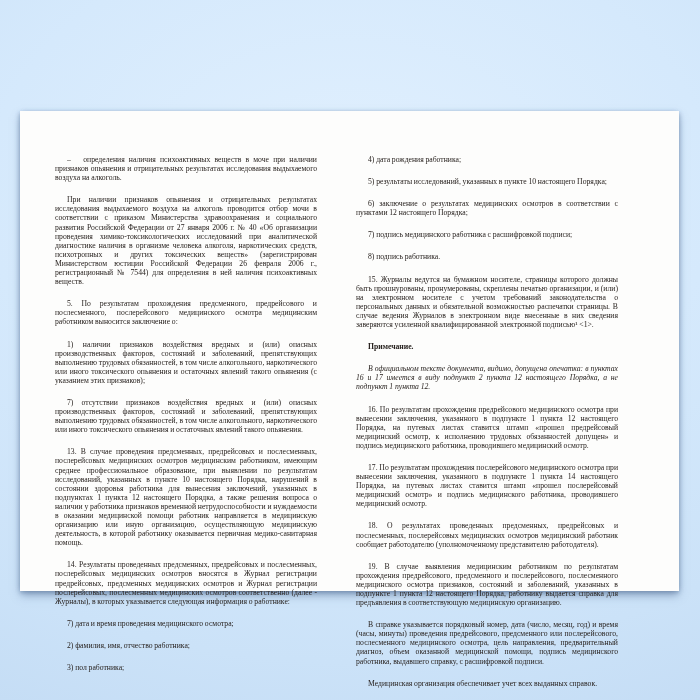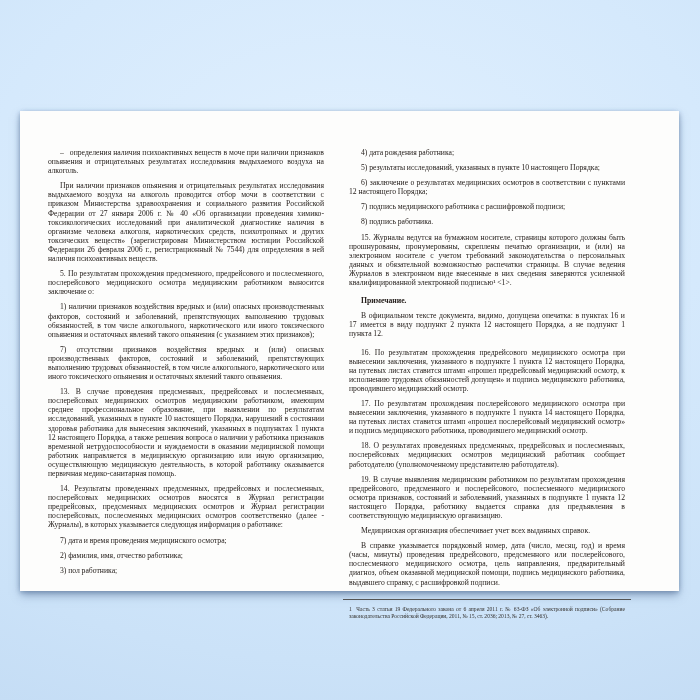--- a/index.html
+++ b/index.html
@@ -24,23 +24,23 @@
     display:flex;gap:13px;
     padding:31px 18px 0 22px;box-sizing:border-box;
   }
   .col{
     flex:0 0 288px;width:288px;
     font-size:7.7px;line-height:9.1px;
     text-align:justify;color:#27211e;
     hyphens:auto;-webkit-hyphens:auto;
     word-spacing:-0.2px;
   }
-  .col p{margin:6px;text-indent:12px;}
+  .col p{margin:13px;text-indent:12px;}
   .note-h{font-weight:bold;margin-top:9px !important;}
-  .note-b{}
+  .note-b{font-style:italic;}
   .gap-top{margin-top:9px !important;}
   .fnblock{margin-top:12px;}
   .fnrule{border-top:0.7px solid #555;height:0;margin-bottom:2.5px;}
   .fn{font-size:5.6px;line-height:6.9px;text-indent:0 !important;text-align:justify;color:#33302d;}
 </style>
 </head>
 <body>
 
 <div class="bg">
   <div class="page">
@@ -67,22 +67,22 @@
         <p>8) подпись работника.</p>
         <p>15. Журналы ведутся на бумажном носителе, страницы которого должны быть прошнурованы, пронумерованы, скреплены печатью организации, и (или) на электронном носителе с учетом требований законодательства о персональных данных и обязательной возможностью распечатки страницы. В случае ведения Журналов в электронном виде внесенные в них сведения заверяются усиленной квалифицированной электронной подписью¹ &lt;1&gt;.</p>
 
         <p class="note-h">Примечание.</p>
         <p class="note-b">В официальном тексте документа, видимо, допущена опечатка: в пунктах 16 и 17 имеется в виду подпункт 2 пункта 12 настоящего Порядка, а не подпункт 1 пункта 12.</p>
 
         <p class="gap-top">16. По результатам прохождения предрейсового медицинского осмотра при вынесении заключения, указанного в подпункте 1 пункта 12 настоящего Порядка, на путевых листах ставится штамп «прошел предрейсовый медицинский осмотр, к исполнению трудовых обязанностей допущен» и подпись медицинского работника, проводившего медицинский осмотр.</p>
         <p>17. По результатам прохождения послерейсового медицинского осмотра при вынесении заключения, указанного в подпункте 1 пункта 14 настоящего Порядка, на путевых листах ставится штамп «прошел послерейсовый медицинский осмотр» и подпись медицинского работника, проводившего медицинский осмотр.</p>
         <p>18. О результатах проведенных предсменных, предрейсовых и послесменных, послерейсовых медицинских осмотров медицинский работник сообщает работодателю (уполномоченному представителю работодателя).</p>
         <p>19. В случае выявления медицинским работником по результатам прохождения предрейсового, предсменного и послерейсового, послесменного медицинского осмотра признаков, состояний и заболеваний, указанных в подпункте 1 пункта 12 настоящего Порядка, работнику выдается справка для предъявления в соответствующую медицинскую организацию.</p>
+        <p>В справке указывается порядковый номер, дата (число, месяц, год) и время (часы, минуты) проведения предрейсового, предсменного или послерейсового, послесменного медицинского осмотра, цель направления, предварительный диагноз, объем оказанной медицинской помощи, подпись медицинского работника, выдавшего справку, с расшифровкой подписи.</p>
         <p>Медицинская организация обеспечивает учет всех выданных справок.</p>
-        <p>В справке указывается порядковый номер, дата (число, месяц, год) и время (часы, минуты) проведения предрейсового, предсменного или послерейсового, послесменного медицинского осмотра, цель направления, предварительный диагноз, объем оказанной медицинской помощи, подпись медицинского работника, выдавшего справку, с расшифровкой подписи.</p>
 
         <div class="fnblock">
           <div class="fnrule"></div>
           <p class="fn">1&nbsp;&nbsp;Часть 3 статьи 19 Федерального закона от 6 апреля 2011 г. № 63-ФЗ «Об электронной подписи» (Собрание законодательства Российской Федерации, 2011, № 15, ст. 2036; 2013, № 27, ст. 3463).</p>
         </div>
       </div>
 
     </div>
   </div>
 </div>

